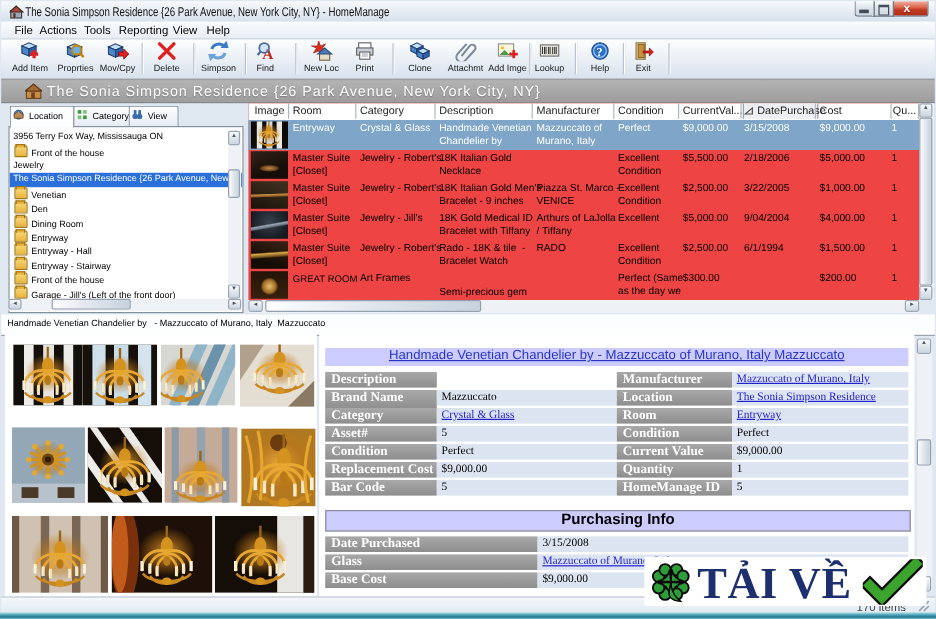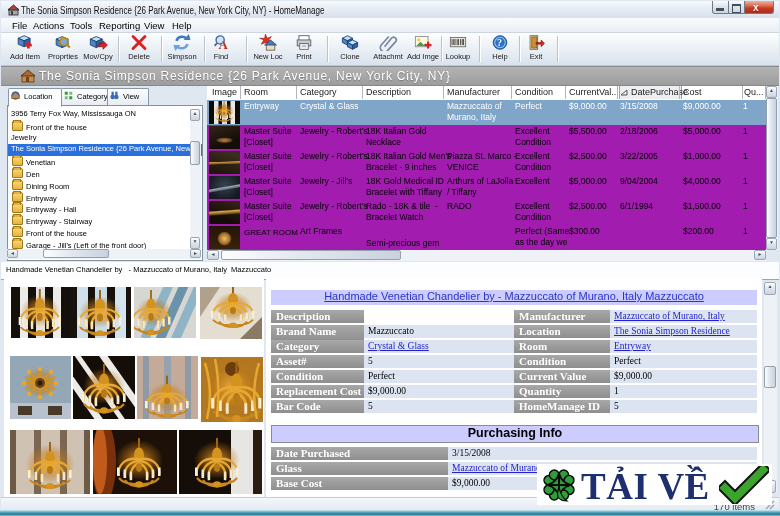--- a/index.html
+++ b/index.html
@@ -36,21 +36,21 @@
 .ti .tt{position:relative;top:0px;}
 .fold{display:inline-block;width:9px;height:8px;margin-right:3px;vertical-align:-1px;background:linear-gradient(#f8d878,#e8b23c);border:1px solid #a07818;border-radius:1px 2px 1px 1px;box-shadow:inset 0 1px 0 #fdf0c0;position:relative;}
 .fold:before{content:"";position:absolute;left:0;top:-2px;width:6px;height:2px;background:#e8b23c;border:1px solid #a07818;border-bottom:none;}
 .ti.sel{background:#2a70dd;color:#fff;left:0px;padding-left:3px;right:0;width:191px;}
 
 .sb{position:absolute;background:#eef1f5;}
 .sbar{position:absolute;background:linear-gradient(#fdfdfe,#dfe5ec 50%,#ccd5e0);border:1px solid #9aa6b4;border-radius:2px;box-sizing:border-box;text-align:center;}
 .sbar .ar{font-size:5px;color:#4a5664;position:relative;top:-1px;display:block;line-height:8px;}
 .sth{position:absolute;background:linear-gradient(90deg,#fdfdfe,#dfe5ec 50%,#c8d2de);border:1px solid #93a0ae;border-radius:2px;box-sizing:border-box;}
 
-#grid{position:absolute;left:207px;top:86px;width:559px;height:164px;background:#a21caf;overflow:hidden;font-size:8.5px;}
+#grid{position:absolute;left:207px;top:86px;width:559px;height:164px;background:#ef4444;overflow:hidden;font-size:8.5px;}
 #ghead{position:absolute;left:0;top:0;width:559px;height:14px;background:#fff;border-bottom:1px solid #c2c8d0;}
 #ghead span{position:absolute;top:1px;color:#222;white-space:nowrap;font-size:9px;}
 #ghead i{position:absolute;top:0;height:13px;width:1px;background:#aeb6c0;}
 .grow{position:absolute;left:0;width:559px;color:#000;line-height:11px;}
 .grow span{position:absolute;top:1px;white-space:nowrap;}
 .grow.sel{background:#7fa5c8;color:#fff;}
 .thumb{position:absolute;left:2px;top:1px;width:31px;height:23px;}
 
 #statline{position:absolute;left:1px;top:262px;width:778px;height:14px;background:#fcfdfe;border-bottom:1px solid #9aa4b0;font-size:7.5px;color:#000;padding-top:3px;}
 
@@ -322,20 +322,21 @@
       <svg class="thumb" width="31" height="23" viewBox="0 0 31 23">
           <rect width="31" height="23" fill="#100a06"></rect>
           <rect x="5" y="0" width="4.5" height="23" fill="#e8e8e4"></rect>
           <rect x="13" y="0" width="5" height="23" fill="#dcdcd8"></rect>
           <rect x="21.5" y="0" width="4.5" height="23" fill="#e8e8e4"></rect>
           <ellipse cx="15" cy="10" rx="10" ry="8" fill="url(#glow)"></ellipse>
           <use href="#chand" transform="translate(2.5,-1) scale(0.42,0.45)"></use>
         </svg>
       <span style="left:37px">Entryway</span>
         <span style="left:93px">Crystal &amp; Glass</span>
+        <span style="left:159px">Handmade Venetian<br>Chandelier by</span>
         <span style="left:240px">Mazzuccato of<br>Murano, Italy</span>
         <span style="left:308px">Perfect</span>
         <span style="left:362px">$9,000.00</span>
         <span style="left:413px">3/15/2008</span>
         <span style="left:476px">$9,000.00</span>
         <span style="left:536px">1</span>
     </div>
     <div class="grow" style="top:39px;height:25px">
       <div class="thumb" style="background:radial-gradient(ellipse 12px 4px at 50% 62%, #c08a40, #6a4420 55%, transparent 72%),linear-gradient(160deg,#33241a,#150d08 70%)"></div>
       <span style="left:37px">Master Suite<br>[Closet]</span>

